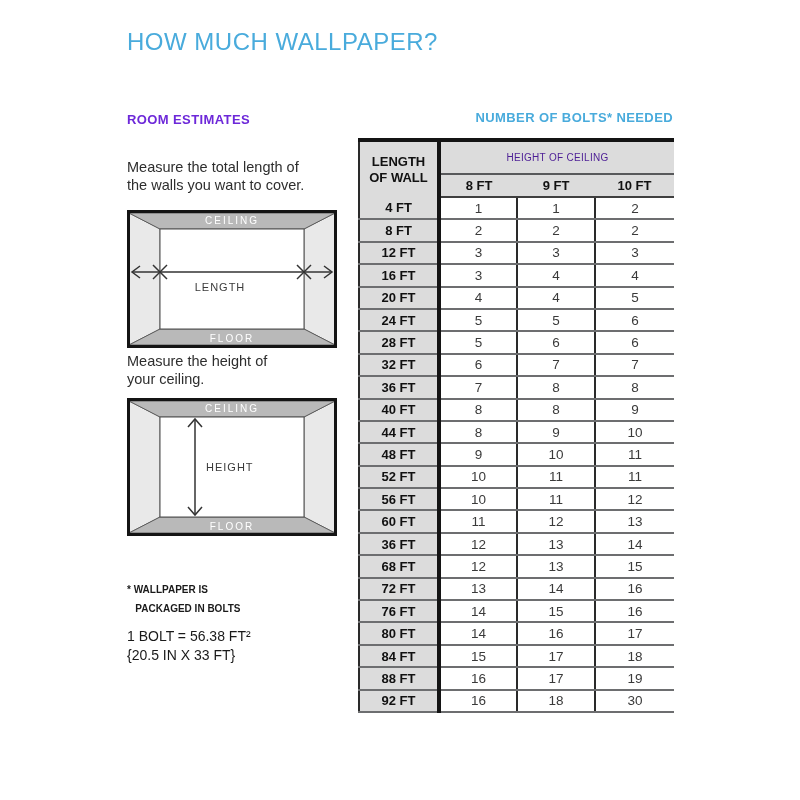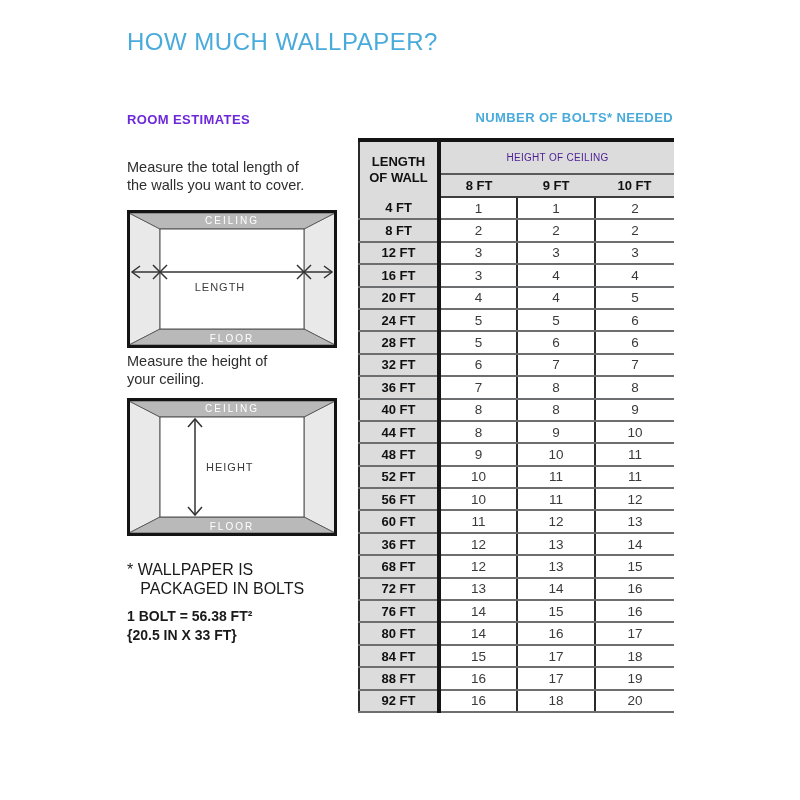--- a/index.html
+++ b/index.html
@@ -25,27 +25,27 @@
   }
   .step {
     margin-top: 31px;
     font-size: 14.5px; line-height: 18px; color: #2e2e2e;
     white-space: pre-line;
   }
   .step-gap { margin-top: 4px; }
   .room-svg { display: block; margin-top: 16px; }
   .room-svg.second { margin-top: 10px; }
   .footnote {
-    margin-top: 24px;
-    font-size: 16px; font-weight: normal; line-height: 19px;
+    margin-top: 44px;
+    font-size: 10px; font-weight: bold; line-height: 19px;
     white-space: pre-wrap; color: #1a1a1a;
   }
   .bolt-info {
     margin-top: 9px;
-    font-size: 14px; font-weight: bold; line-height: 19px;
+    font-size: 14px; font-weight: normal; line-height: 19px;
     white-space: pre-line; color: #1a1a1a;
   }
   
   .table-title {
     position: absolute; left: 358px; top: 110px; width: 315px;
     text-align: right;
     font-size: 13px; font-weight: bold; letter-spacing: 0.4px;
     color: #49abdc;
   }
   table.bolts {
@@ -322,18 +322,18 @@
       <th class="wall-len">88 FT</th>
       <td class="data-cell">16</td>
       <td class="data-cell">17</td>
       <td class="data-cell">19</td>
     </tr>
 
     <tr>
       <th class="wall-len">92 FT</th>
       <td class="data-cell">16</td>
       <td class="data-cell">18</td>
-      <td class="data-cell">20</td>
+      <td class="data-cell">30</td>
     </tr>
   </tbody>
   </table>
 
 </div>
 
 </body></html>

